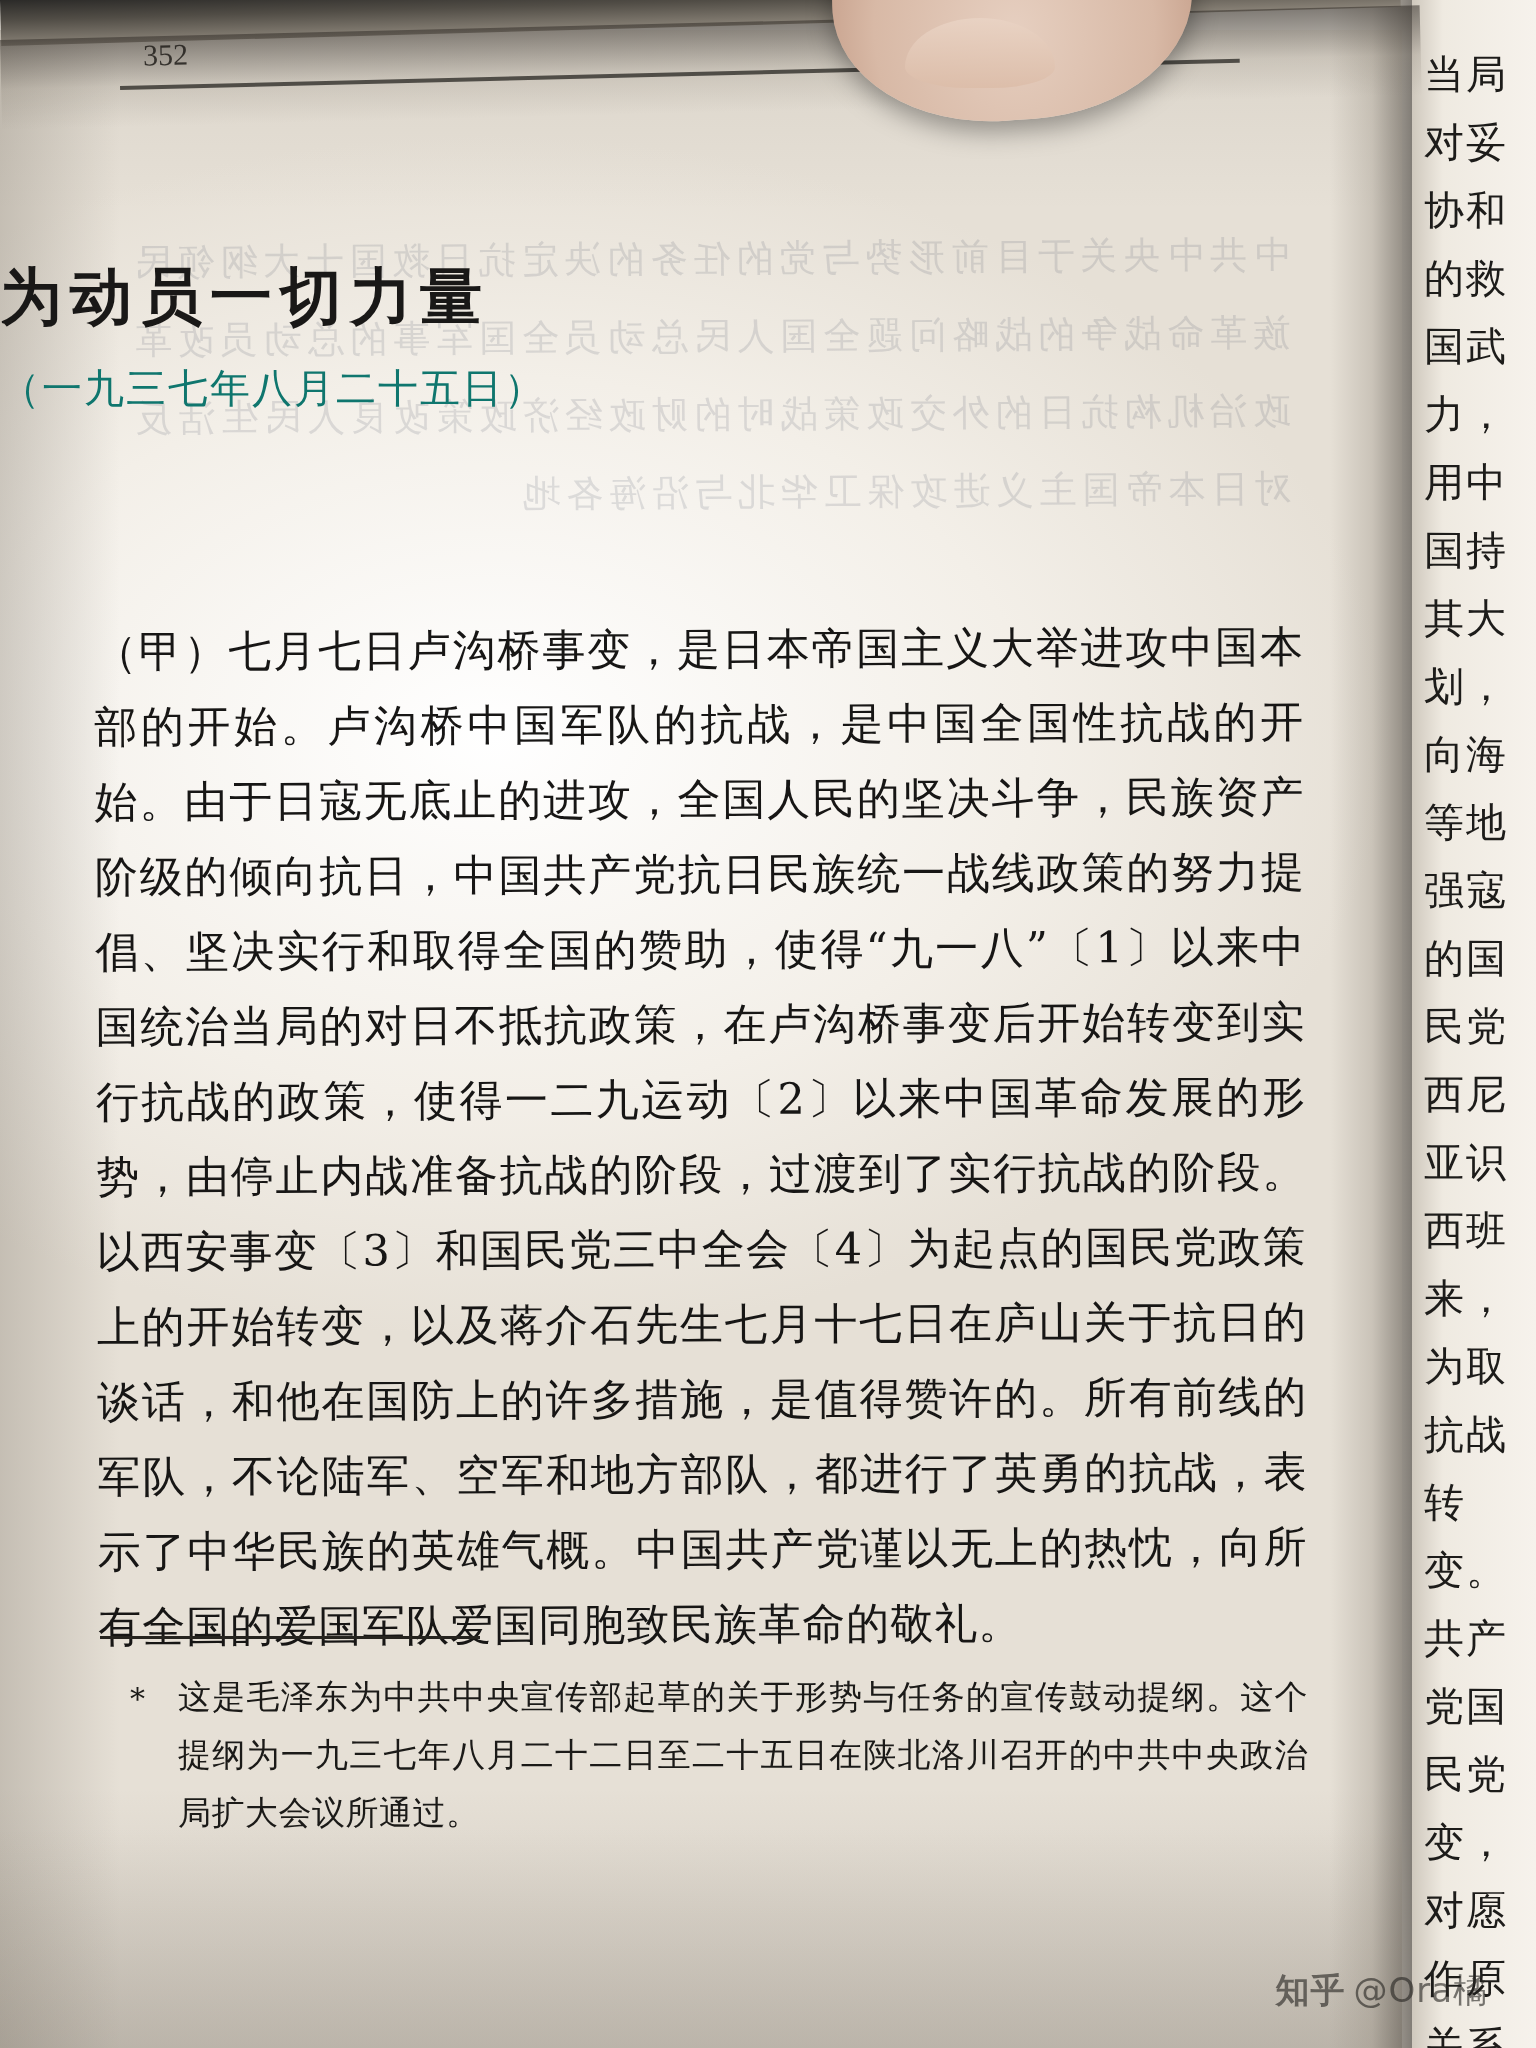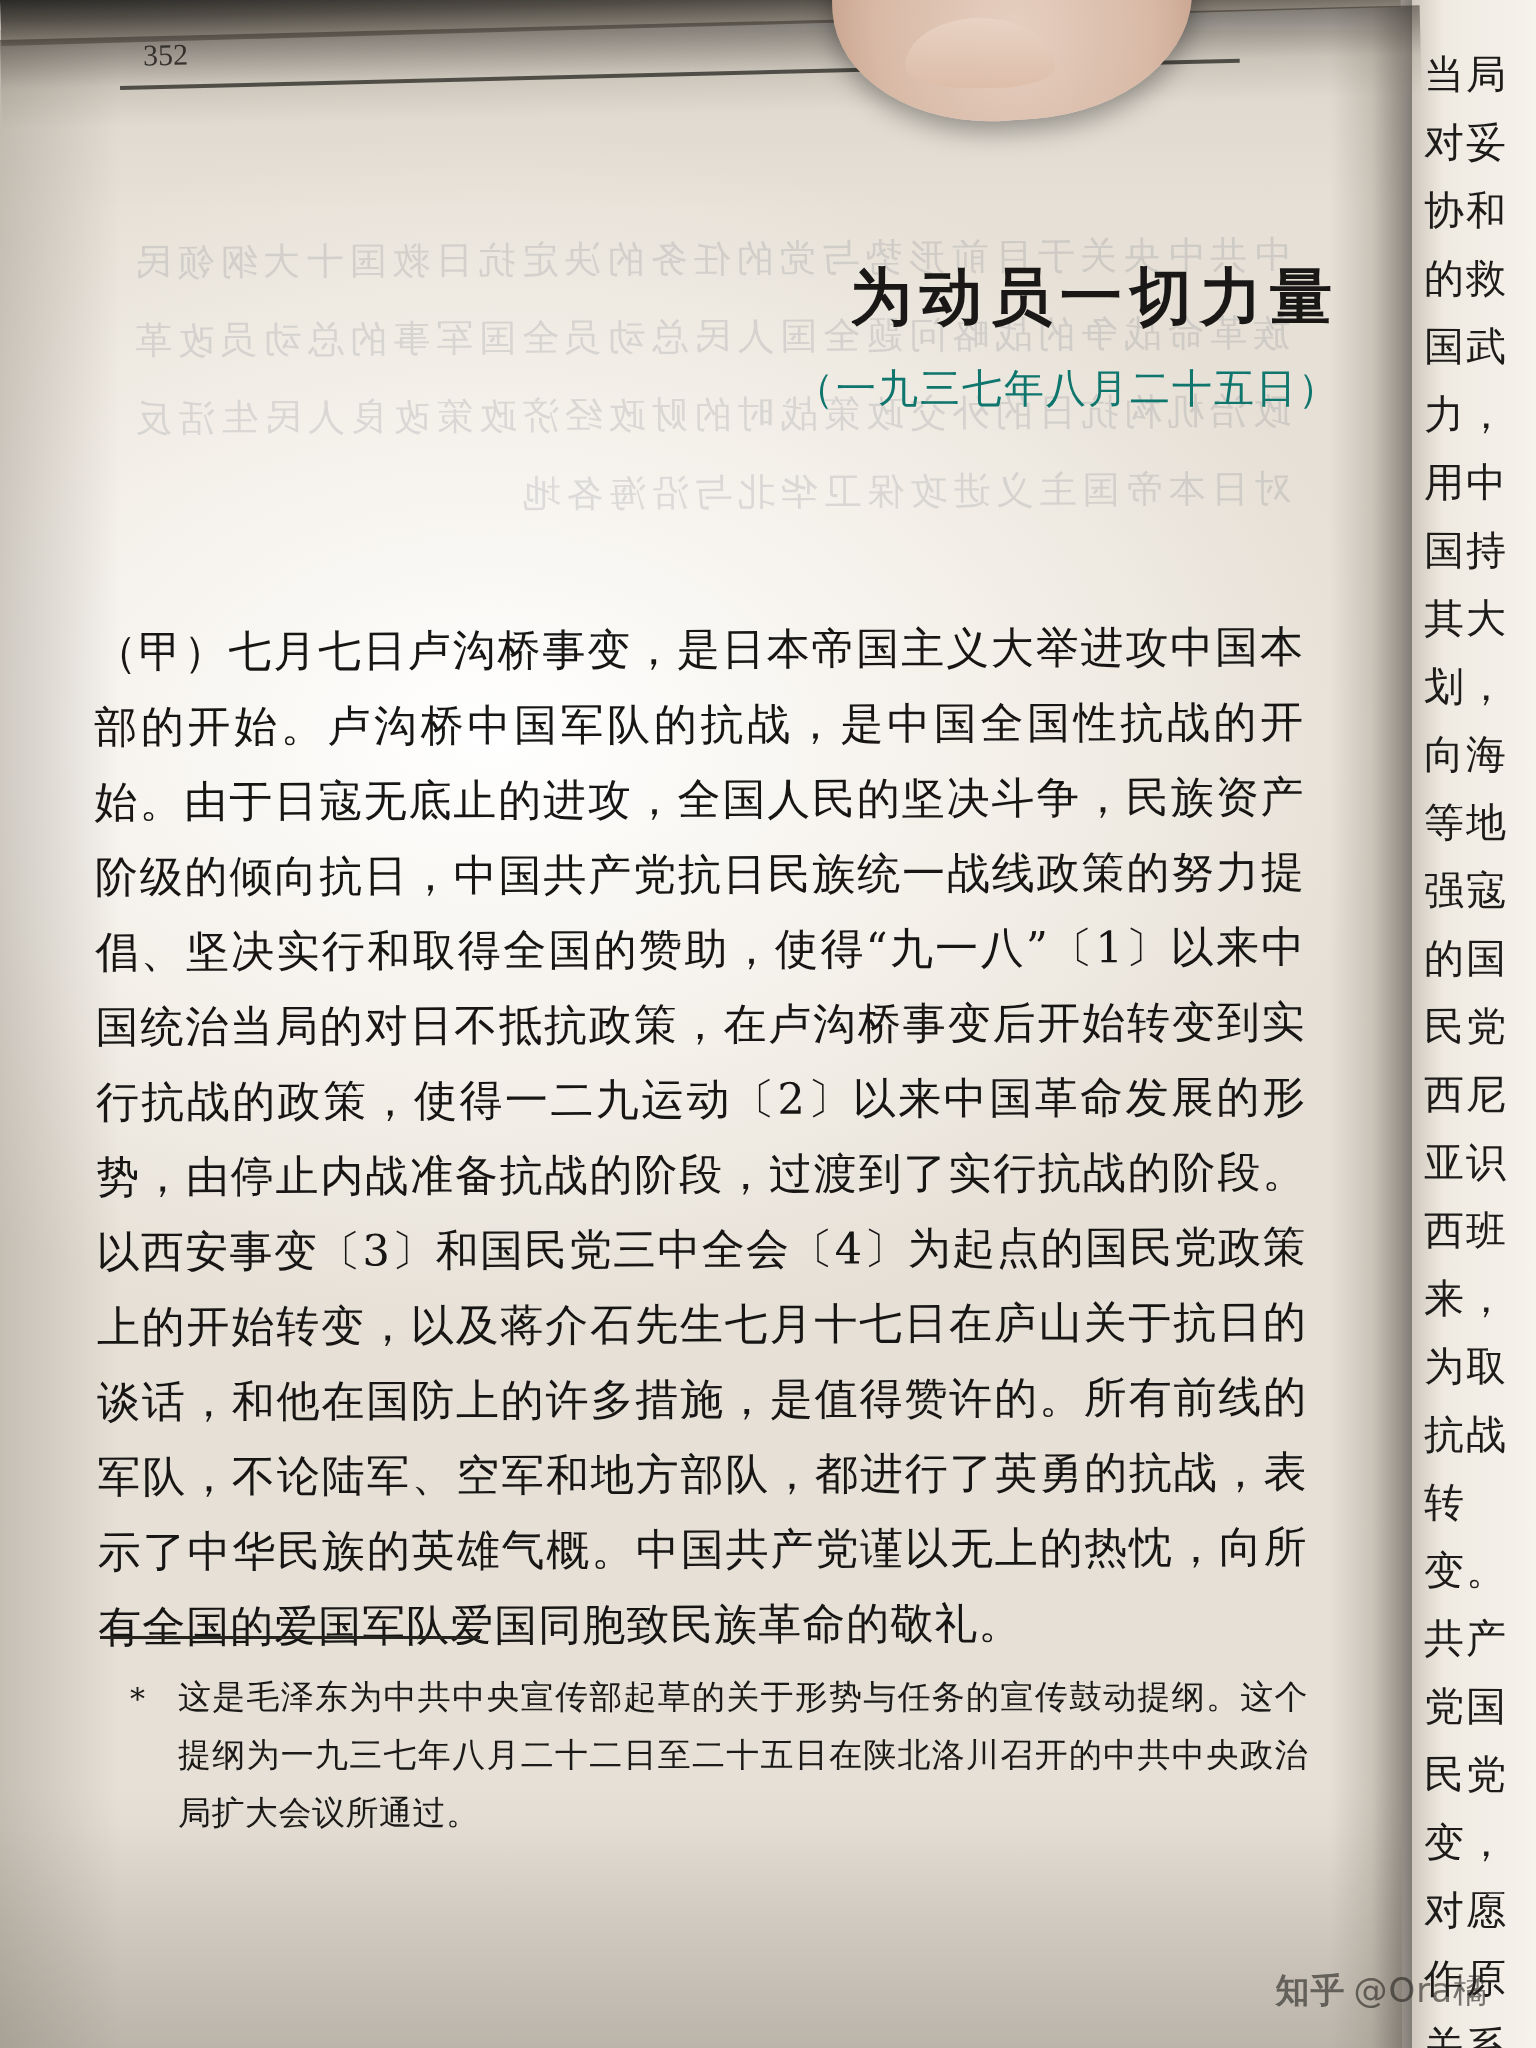--- a/index.html
+++ b/index.html
@@ -124,21 +124,21 @@
     font-family: "Liberation Serif", serif;
     transform: rotate(-1.2deg);
   }
 
   
   .title-block {
     position: absolute;
     left: 0;
     top: 255px;
     width: 1340px;
-    text-align: right;
+    text-align: left;
   }
   .title-line {
     font-family: "DejaVu Sans", sans-serif;
     font-weight: 700;
     font-size: 62px;
     letter-spacing: 8px;
     color: #191817;
     line-height: 84px;
   }
   .title-line .star {

